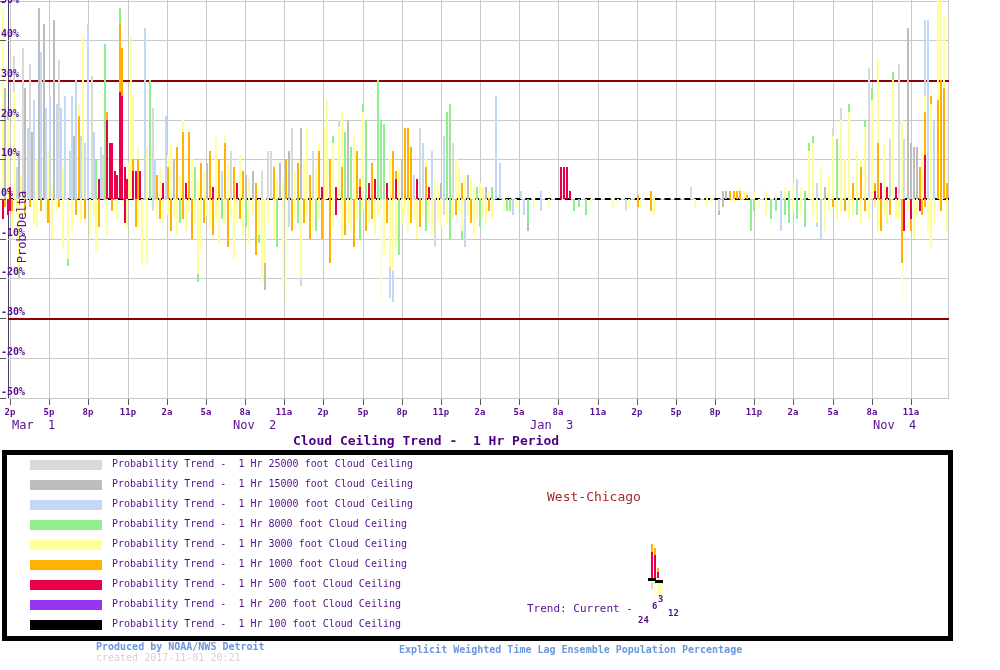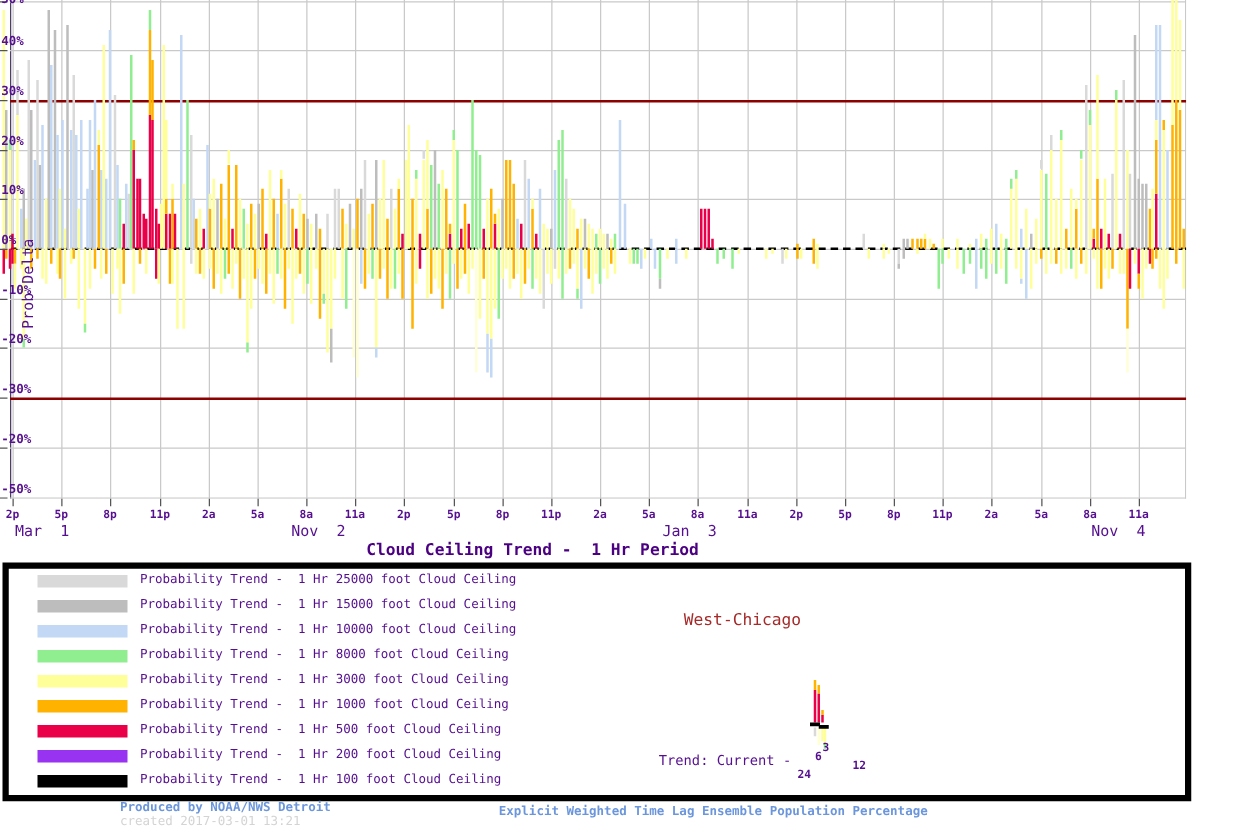--- a/index.html
+++ b/index.html
@@ -744,19 +744,19 @@
     <div class="mini-seg" style="left: 654px; top: 582px; width: 2px; height: 14px; background: rgb(255, 255, 214);"></div>
     <div class="mini-seg" style="left: 657px; top: 568px; width: 2px; height: 4px; background: rgb(255, 179, 0);"></div>
     <div class="mini-seg" style="left: 657px; top: 572px; width: 2px; height: 6px; background: rgb(233, 0, 72);"></div>
     <div class="mini-seg" style="left: 657px; top: 582px; width: 2px; height: 11px; background: rgb(255, 255, 153);"></div>
     <div class="mini-seg" style="left: 659px; top: 582px; width: 2px; height: 13px; background: rgb(255, 255, 153);"></div>
     <div class="mini-seg" style="left: 659px; top: 595px; width: 2px; height: 4px; background: rgb(144, 238, 144);"></div>
     <div class="mini-seg" style="left: 648px; top: 578px; width: 8px; height: 3px; background: rgb(0, 0, 0);"></div>
     <div class="mini-seg" style="left: 655px; top: 580px; width: 8px; height: 3px; background: rgb(0, 0, 0);"></div>
     <div class="mini-hour" style="left: 658px; top: 594px;">3</div>
     <div class="mini-hour" style="left: 652px; top: 601px;">6</div>
-    <div class="mini-hour" style="left: 682px; top: 608px;">12</div>
+    <div class="mini-hour" style="left: 668px; top: 608px;">12</div>
     <div class="mini-hour" style="left: 638px; top: 615px;">24</div>
   </div>
 
 <div id="footer-produced" class="footer-line">Produced by NOAA/NWS Detroit</div>
-<div id="footer-created" class="footer-line">created 2017-03-01 13:21</div>
+<div id="footer-created" class="footer-line">created 2017-11-01 20:21</div>
 <div id="footer-right" class="footer-line">Explicit Weighted Time Lag Ensemble Population Percentage</div>
 
 </body></html>

